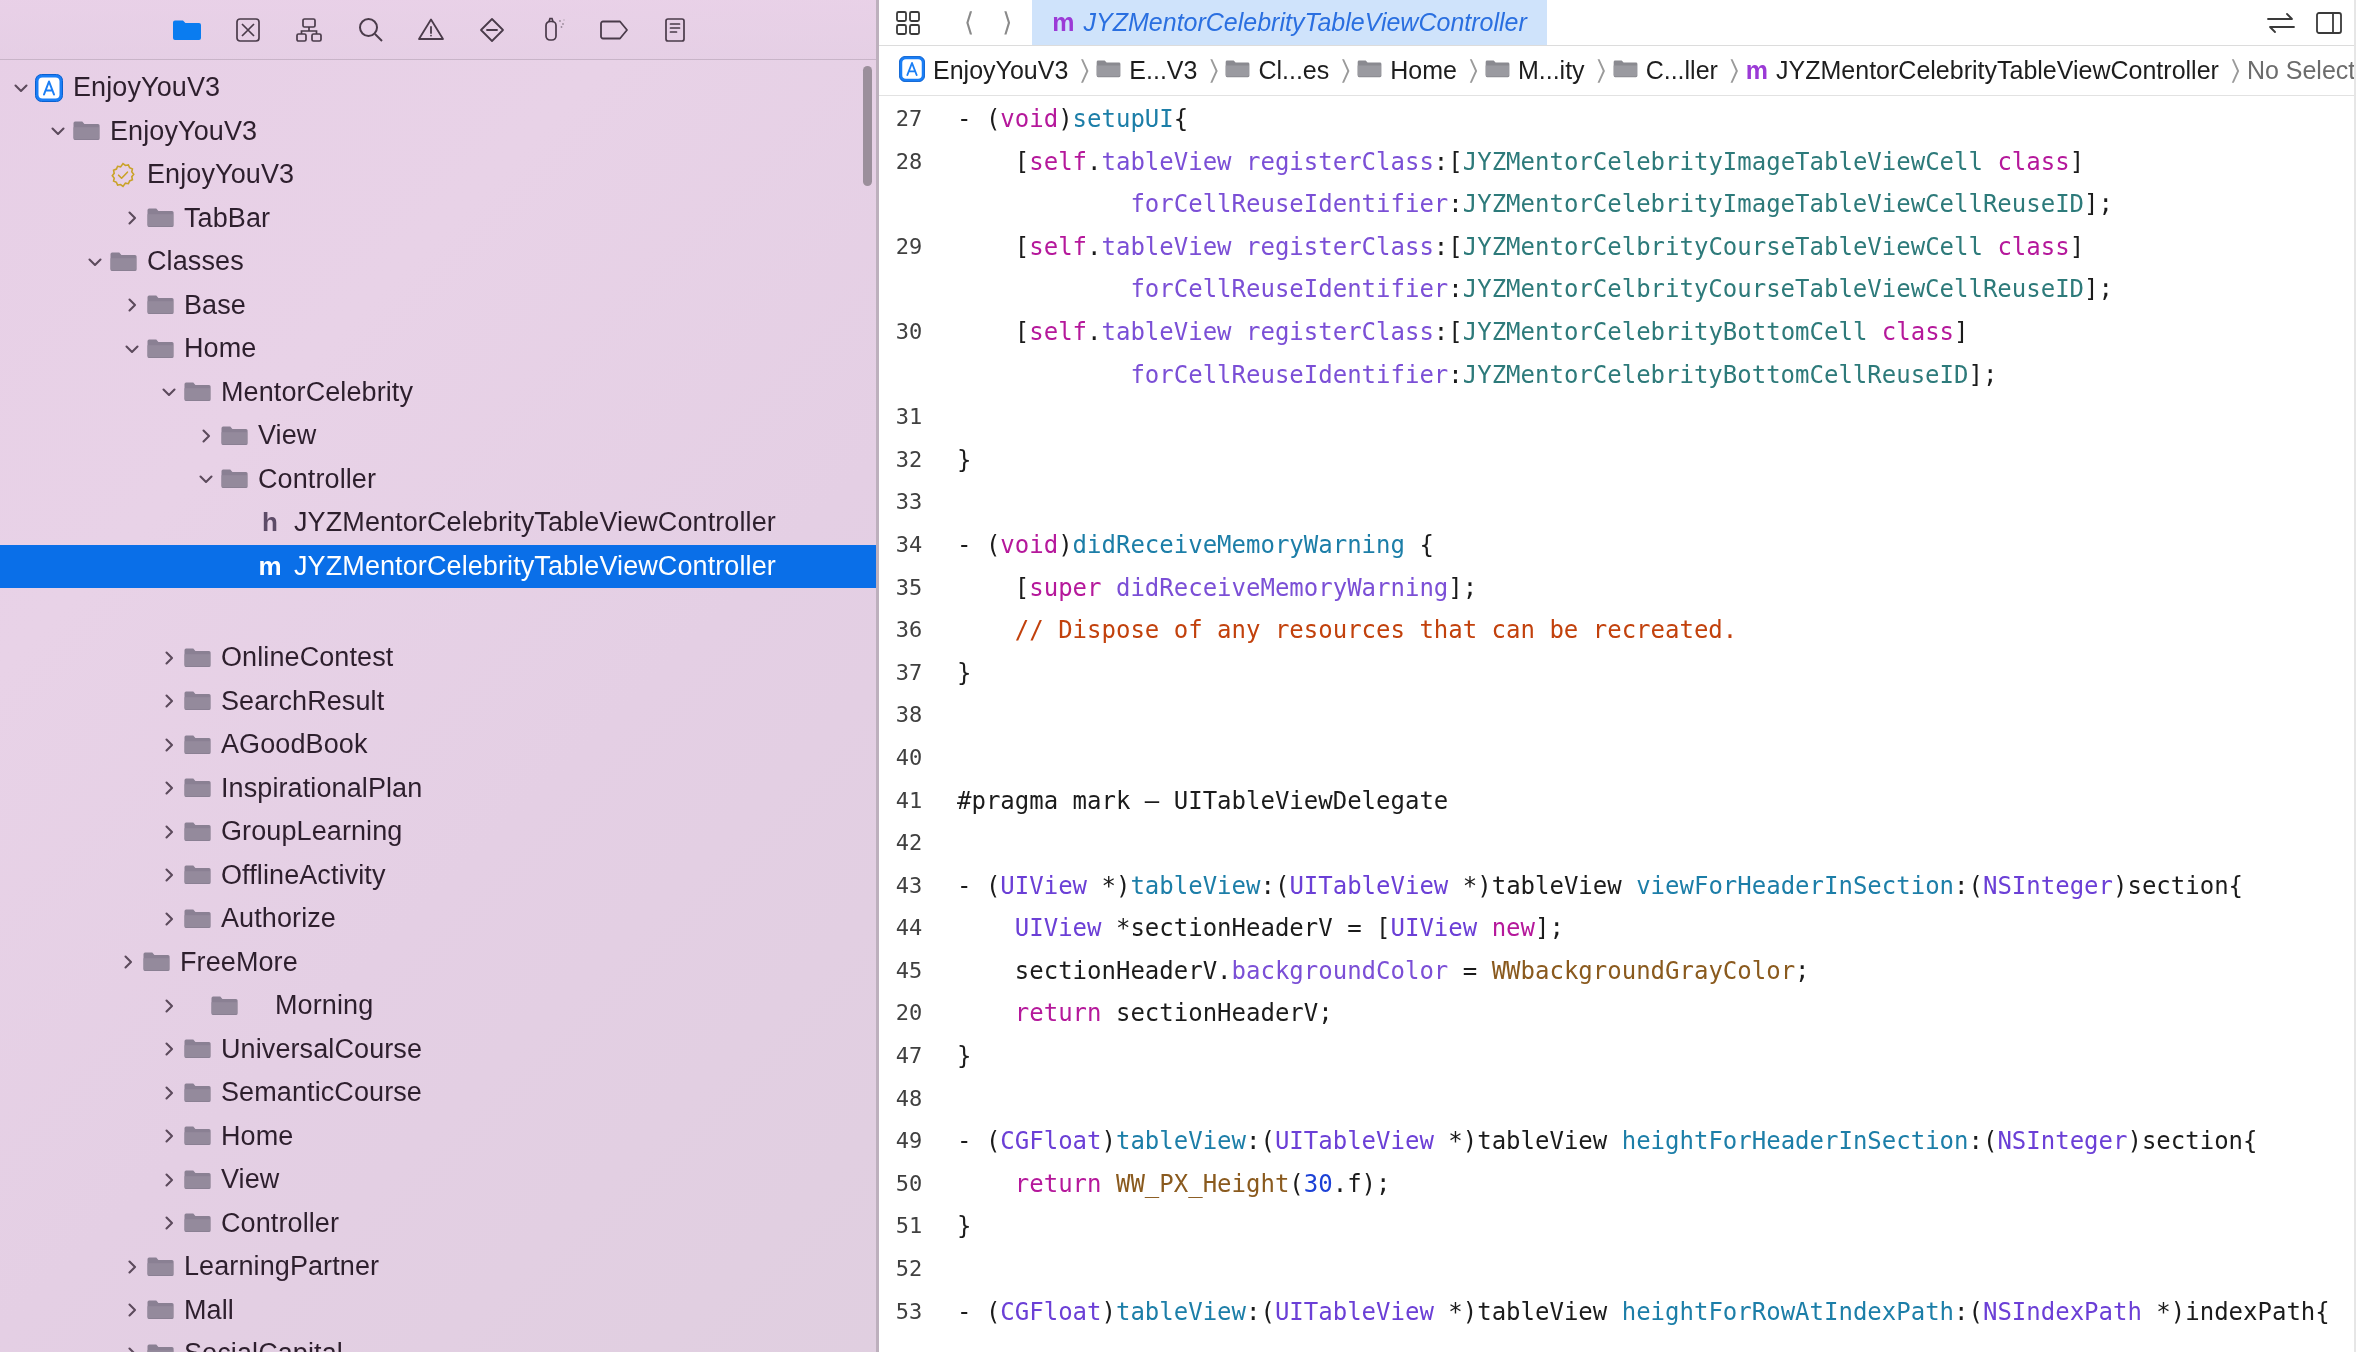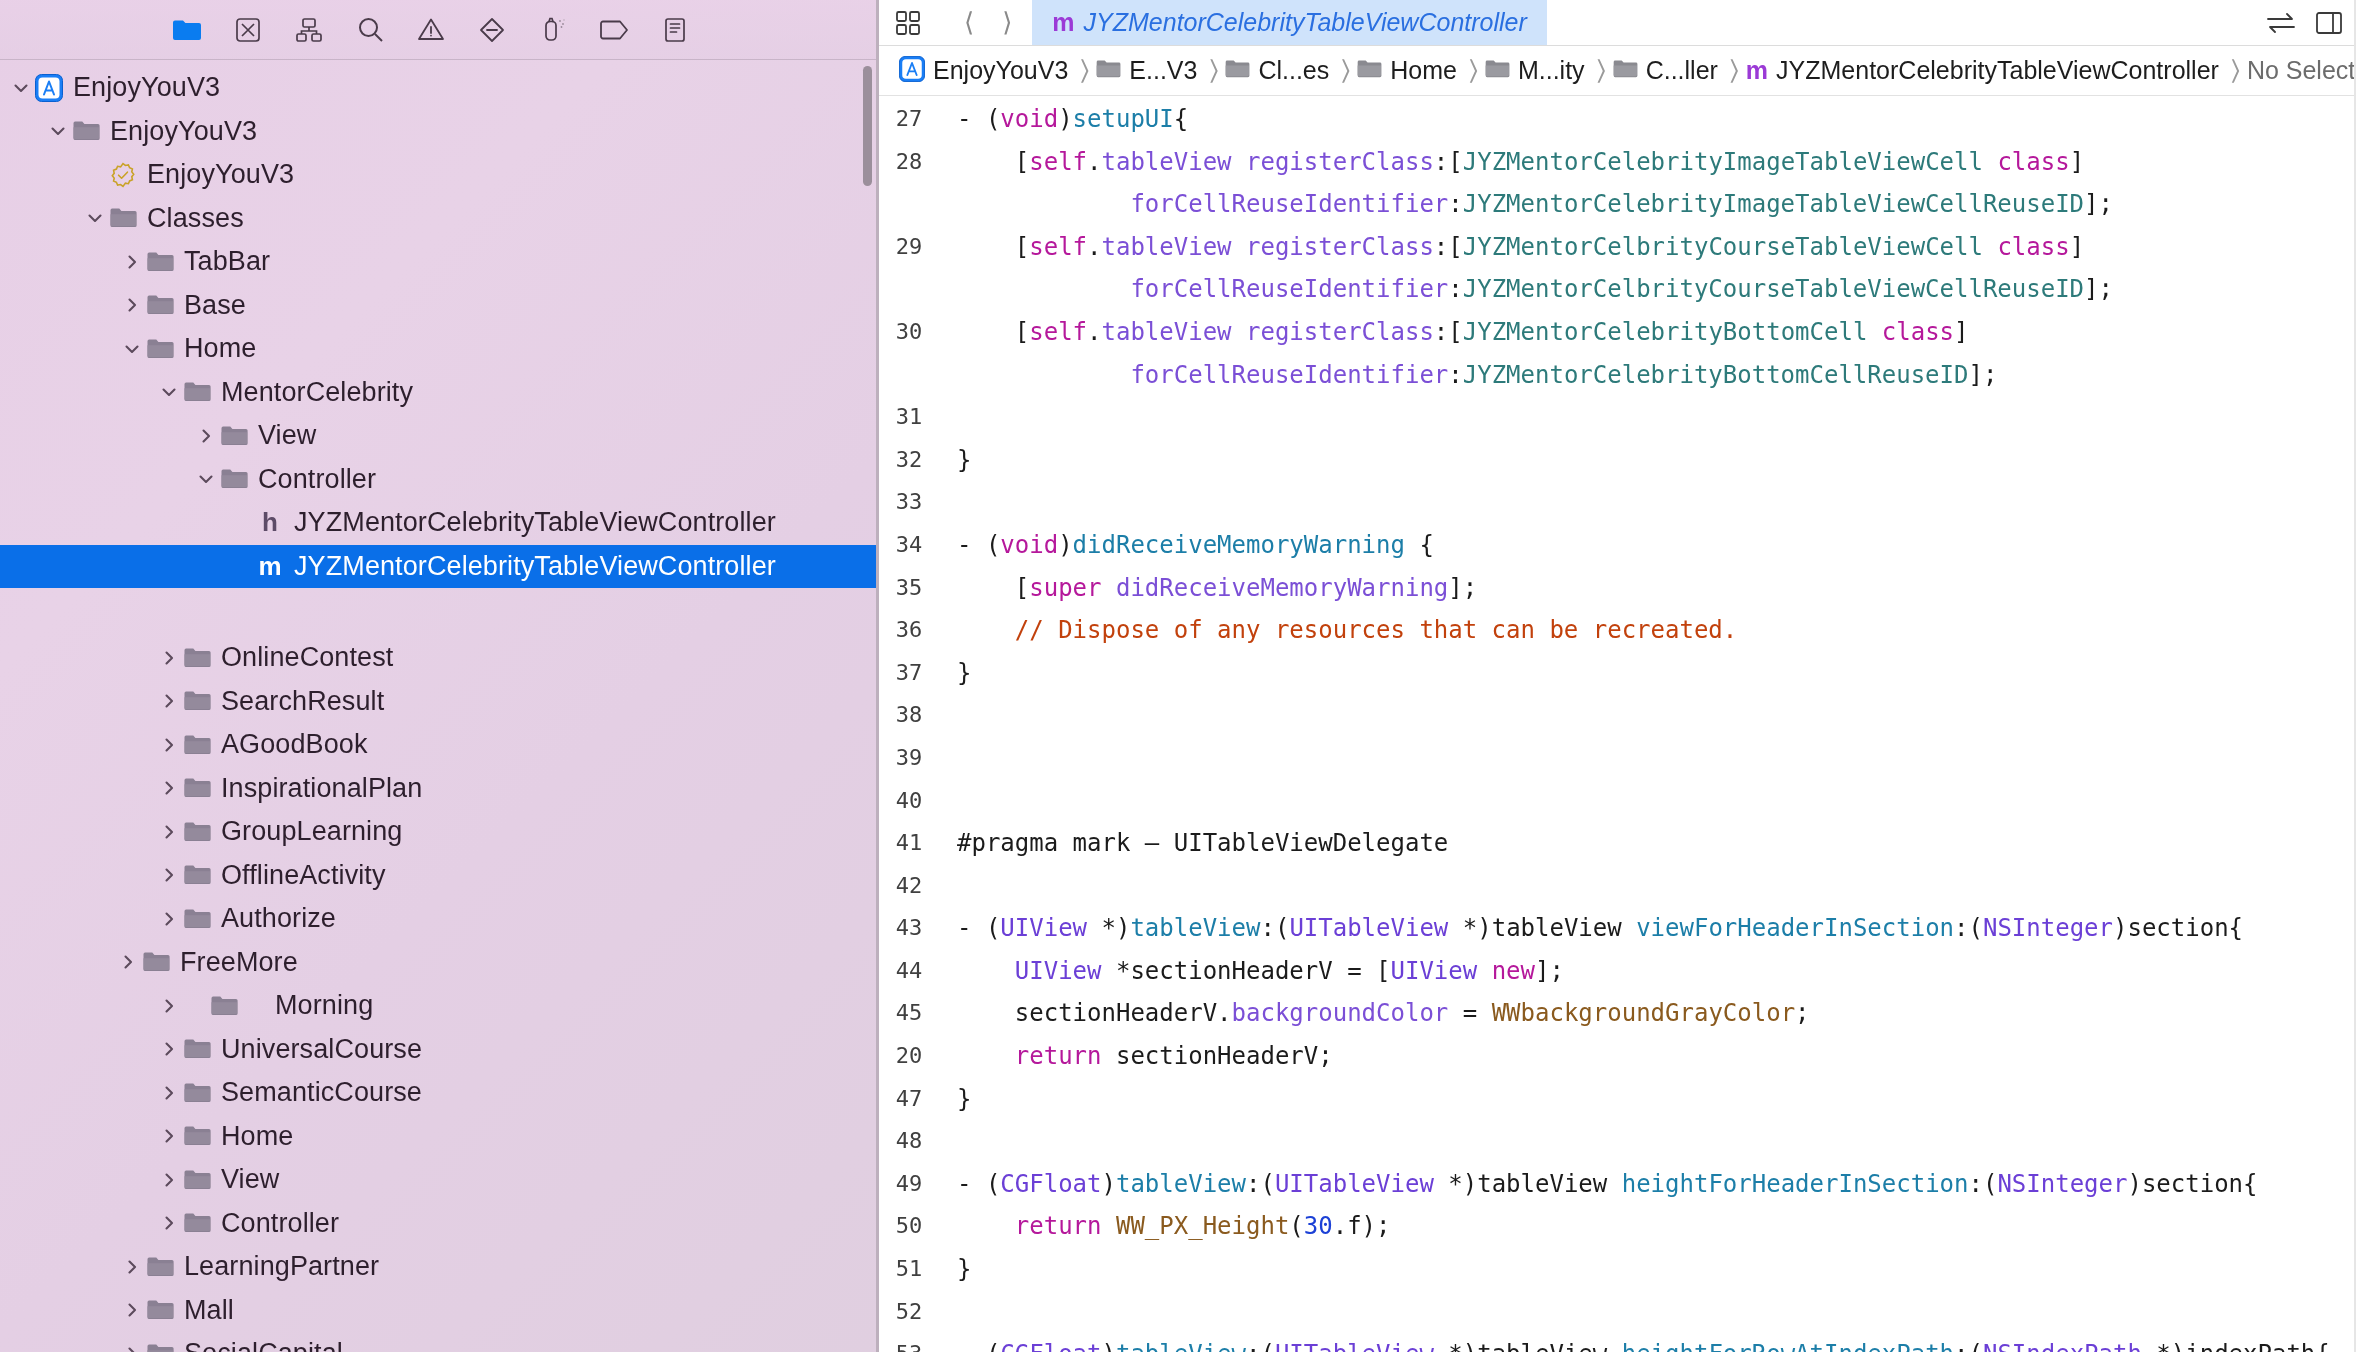--- a/index.html
+++ b/index.html
@@ -261,47 +261,47 @@
         <div class="row" style="padding-left: 82px;">
           <span class="twisty empty"></span>
           <span class="ficon">
             <svg width="26" height="26" viewBox="0 0 26 26" fill="none" stroke="#c9a227" stroke-width="1.6">
               <path d="M13 1.6l2.4 1.9 3-.6 1.2 2.8 2.8 1.2-.6 3 1.9 2.4-1.9 2.4.6 3-2.8 1.2-1.2 2.8-3-.6L13 24.4l-2.4-1.9-3 .6-1.2-2.8-2.8-1.2.6-3L2.3 13.7l1.9-2.4-.6-3 2.8-1.2 1.2-2.8 3 .6L13 1.6z"></path>
               <path d="M8.6 13.2l3 3 5.8-6" stroke-linecap="round" stroke-linejoin="round"></path>
             </svg>
           </span>
           <span class="lbl">EnjoyYouV3</span>
         </div>
+        <div class="row" style="padding-left: 119px;">
+          <span class="twisty">
+            <svg width="18" height="18" viewBox="0 0 18 18" fill="none" stroke="#5c4a5c" stroke-width="2.1" stroke-linecap="round" stroke-linejoin="round">
+              <path d="M6.5 3.5L12 9l-5.5 5.5"></path>
+            </svg>
+          </span>
+          <span class="ficon">
+            <svg width="27" height="22" viewBox="0 0 27 22">
+              <path d="M0.5 3.2a1.6 1.6 0 011.6-1.6h7.2l2.1 2.3h13.6a1.6 1.6 0 011.6 1.6v12.9a1.6 1.6 0 01-1.6 1.6H2.1a1.6 1.6 0 01-1.6-1.6V3.2z" fill="#8a8093"></path>
+              <path d="M0.5 7.2h25.6v10.2a1.6 1.6 0 01-1.6 1.6H2.1a1.6 1.6 0 01-1.6-1.6V7.2z" fill="#948a9c"></path>
+            </svg>
+          </span>
+          <span class="lbl">TabBar</span>
+        </div>
         <div class="row" style="padding-left: 82px;">
           <span class="twisty">
             <svg width="18" height="18" viewBox="0 0 18 18" fill="none" stroke="#5c4a5c" stroke-width="2.1" stroke-linecap="round" stroke-linejoin="round">
               <path d="M3.5 6.5L9 12l5.5-5.5"></path>
             </svg>
           </span>
           <span class="ficon">
             <svg width="27" height="22" viewBox="0 0 27 22">
               <path d="M0.5 3.2a1.6 1.6 0 011.6-1.6h7.2l2.1 2.3h13.6a1.6 1.6 0 011.6 1.6v12.9a1.6 1.6 0 01-1.6 1.6H2.1a1.6 1.6 0 01-1.6-1.6V3.2z" fill="#8a8093"></path>
               <path d="M0.5 7.2h25.6v10.2a1.6 1.6 0 01-1.6 1.6H2.1a1.6 1.6 0 01-1.6-1.6V7.2z" fill="#948a9c"></path>
             </svg>
           </span>
           <span class="lbl">Classes</span>
-        </div>
-        <div class="row" style="padding-left: 119px;">
-          <span class="twisty">
-            <svg width="18" height="18" viewBox="0 0 18 18" fill="none" stroke="#5c4a5c" stroke-width="2.1" stroke-linecap="round" stroke-linejoin="round">
-              <path d="M6.5 3.5L12 9l-5.5 5.5"></path>
-            </svg>
-          </span>
-          <span class="ficon">
-            <svg width="27" height="22" viewBox="0 0 27 22">
-              <path d="M0.5 3.2a1.6 1.6 0 011.6-1.6h7.2l2.1 2.3h13.6a1.6 1.6 0 011.6 1.6v12.9a1.6 1.6 0 01-1.6 1.6H2.1a1.6 1.6 0 01-1.6-1.6V3.2z" fill="#8a8093"></path>
-              <path d="M0.5 7.2h25.6v10.2a1.6 1.6 0 01-1.6 1.6H2.1a1.6 1.6 0 01-1.6-1.6V7.2z" fill="#948a9c"></path>
-            </svg>
-          </span>
-          <span class="lbl">TabBar</span>
         </div>
         <div class="row" style="padding-left: 119px;">
           <span class="twisty">
             <svg width="18" height="18" viewBox="0 0 18 18" fill="none" stroke="#5c4a5c" stroke-width="2.1" stroke-linecap="round" stroke-linejoin="round">
               <path d="M6.5 3.5L12 9l-5.5 5.5"></path>
             </svg>
           </span>
           <span class="ficon">
             <svg width="27" height="22" viewBox="0 0 27 22">
               <path d="M0.5 3.2a1.6 1.6 0 011.6-1.6h7.2l2.1 2.3h13.6a1.6 1.6 0 011.6 1.6v12.9a1.6 1.6 0 01-1.6 1.6H2.1a1.6 1.6 0 01-1.6-1.6V3.2z" fill="#8a8093"></path>
@@ -789,24 +789,20 @@
         </div>
         <div class="cl">
           <span class="ln">37</span>
           <span class="ct"><span>}</span></span>
         </div>
         <div class="cl">
           <span class="ln">38</span>
           <span class="ct"></span>
         </div>
         <div class="cl">
-          <span class="ln">39</span>
-          <span class="ct"></span>
-        </div>
-        <div class="cl">
           <span class="ln">40</span>
           <span class="ct"></span>
         </div>
         <div class="cl">
           <span class="ln">41</span>
           <span class="ct"><span class="k-prag">#pragma mark – UITableViewDelegate</span></span>
         </div>
         <div class="cl">
           <span class="ln">42</span>
           <span class="ct"></span>

